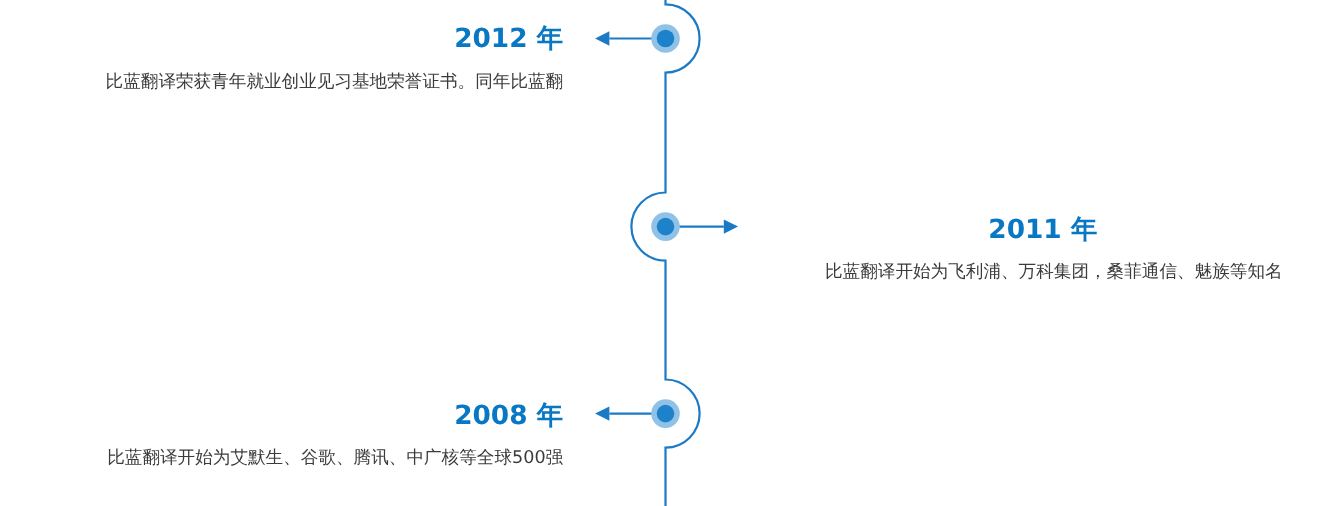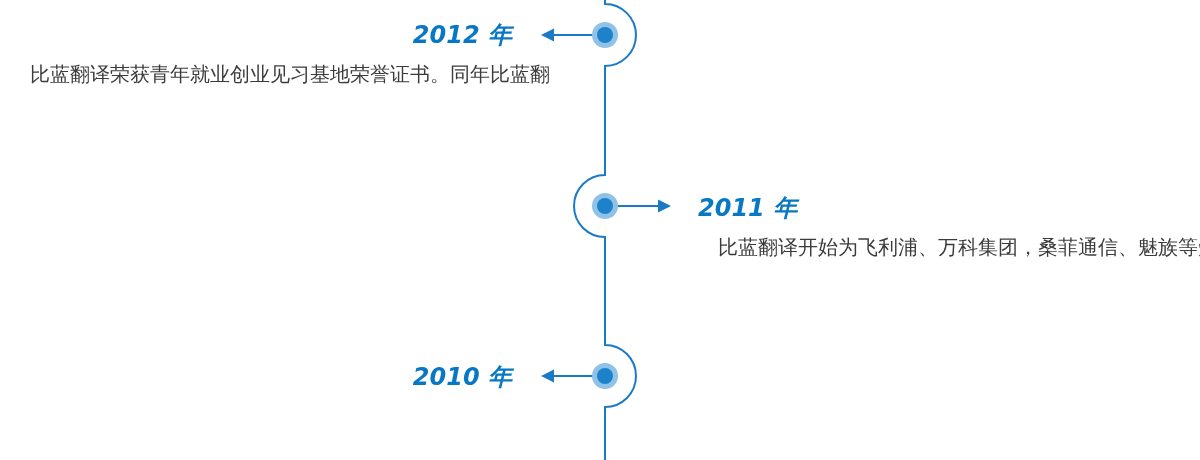--- a/index.html
+++ b/index.html
@@ -47,32 +47,31 @@
     position:absolute;
   }
   .block.left{
     left:30px;
     width:482px;
     text-align:right;
   }
   .block.right{
     left:698px;
     width:500px;
-    text-align:left;
+    text-align:center;
   }
   .year{
     font-size:24px;
     line-height:28px;
     font-weight:bold;
     color:var(--accent);
-    font-style:italic;
   }
   .desc{
     margin-top:10px;
-    font-size:20px;
+    font-size:16px;
     line-height:30px;
     color:var(--text);
   }
   .desc-line{
     white-space:nowrap;
   }
   .desc-line.indent{
     padding-left:20px;
   }
 </style>
@@ -115,18 +114,19 @@
   </div>
 
   <div class="block right" style="top:194px">
     <div class="year">2011 年</div>
     <div class="desc">
       <div class="desc-line indent">比蓝翻译开始为飞利浦、万科集团，桑菲通信、魅族等知名</div>
     </div>
   </div>
 
   <div class="block left" style="top:363px">
-    <div class="year">2010 年</div>
+    <div class="year">2008 年</div>
     <div class="desc">
+      <div class="desc-line">比蓝翻译开始为艾默生、谷歌、腾讯、中广核等全球500强</div>
     </div>
   </div>
 
 </div>
 
 </body></html>

